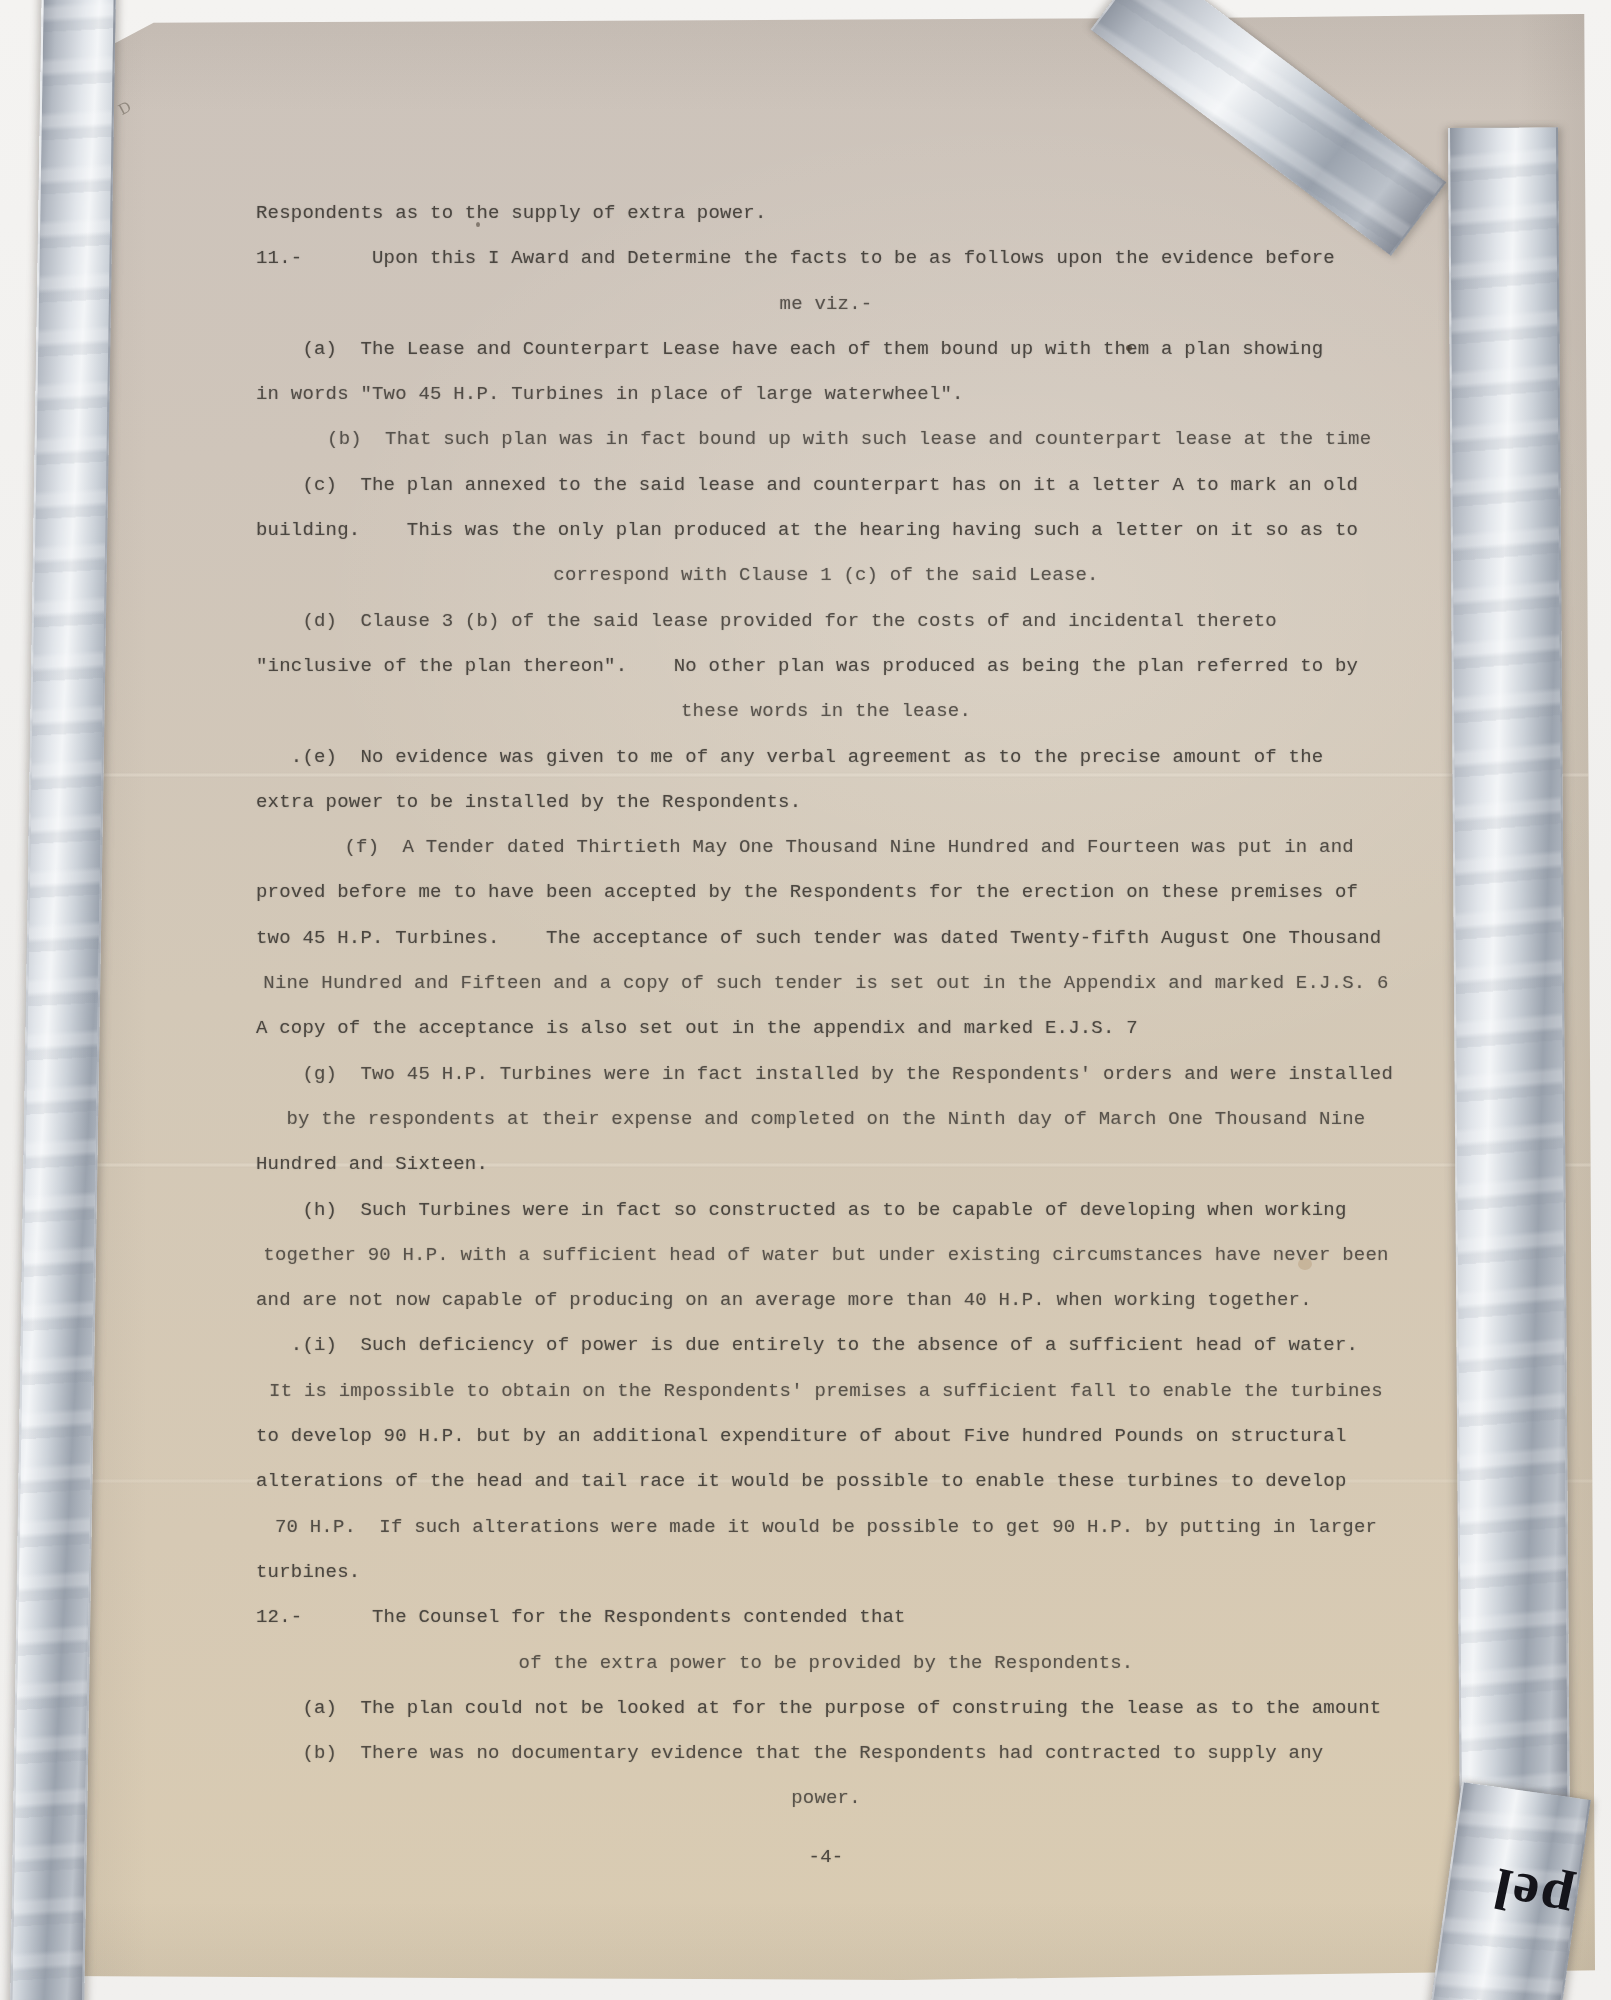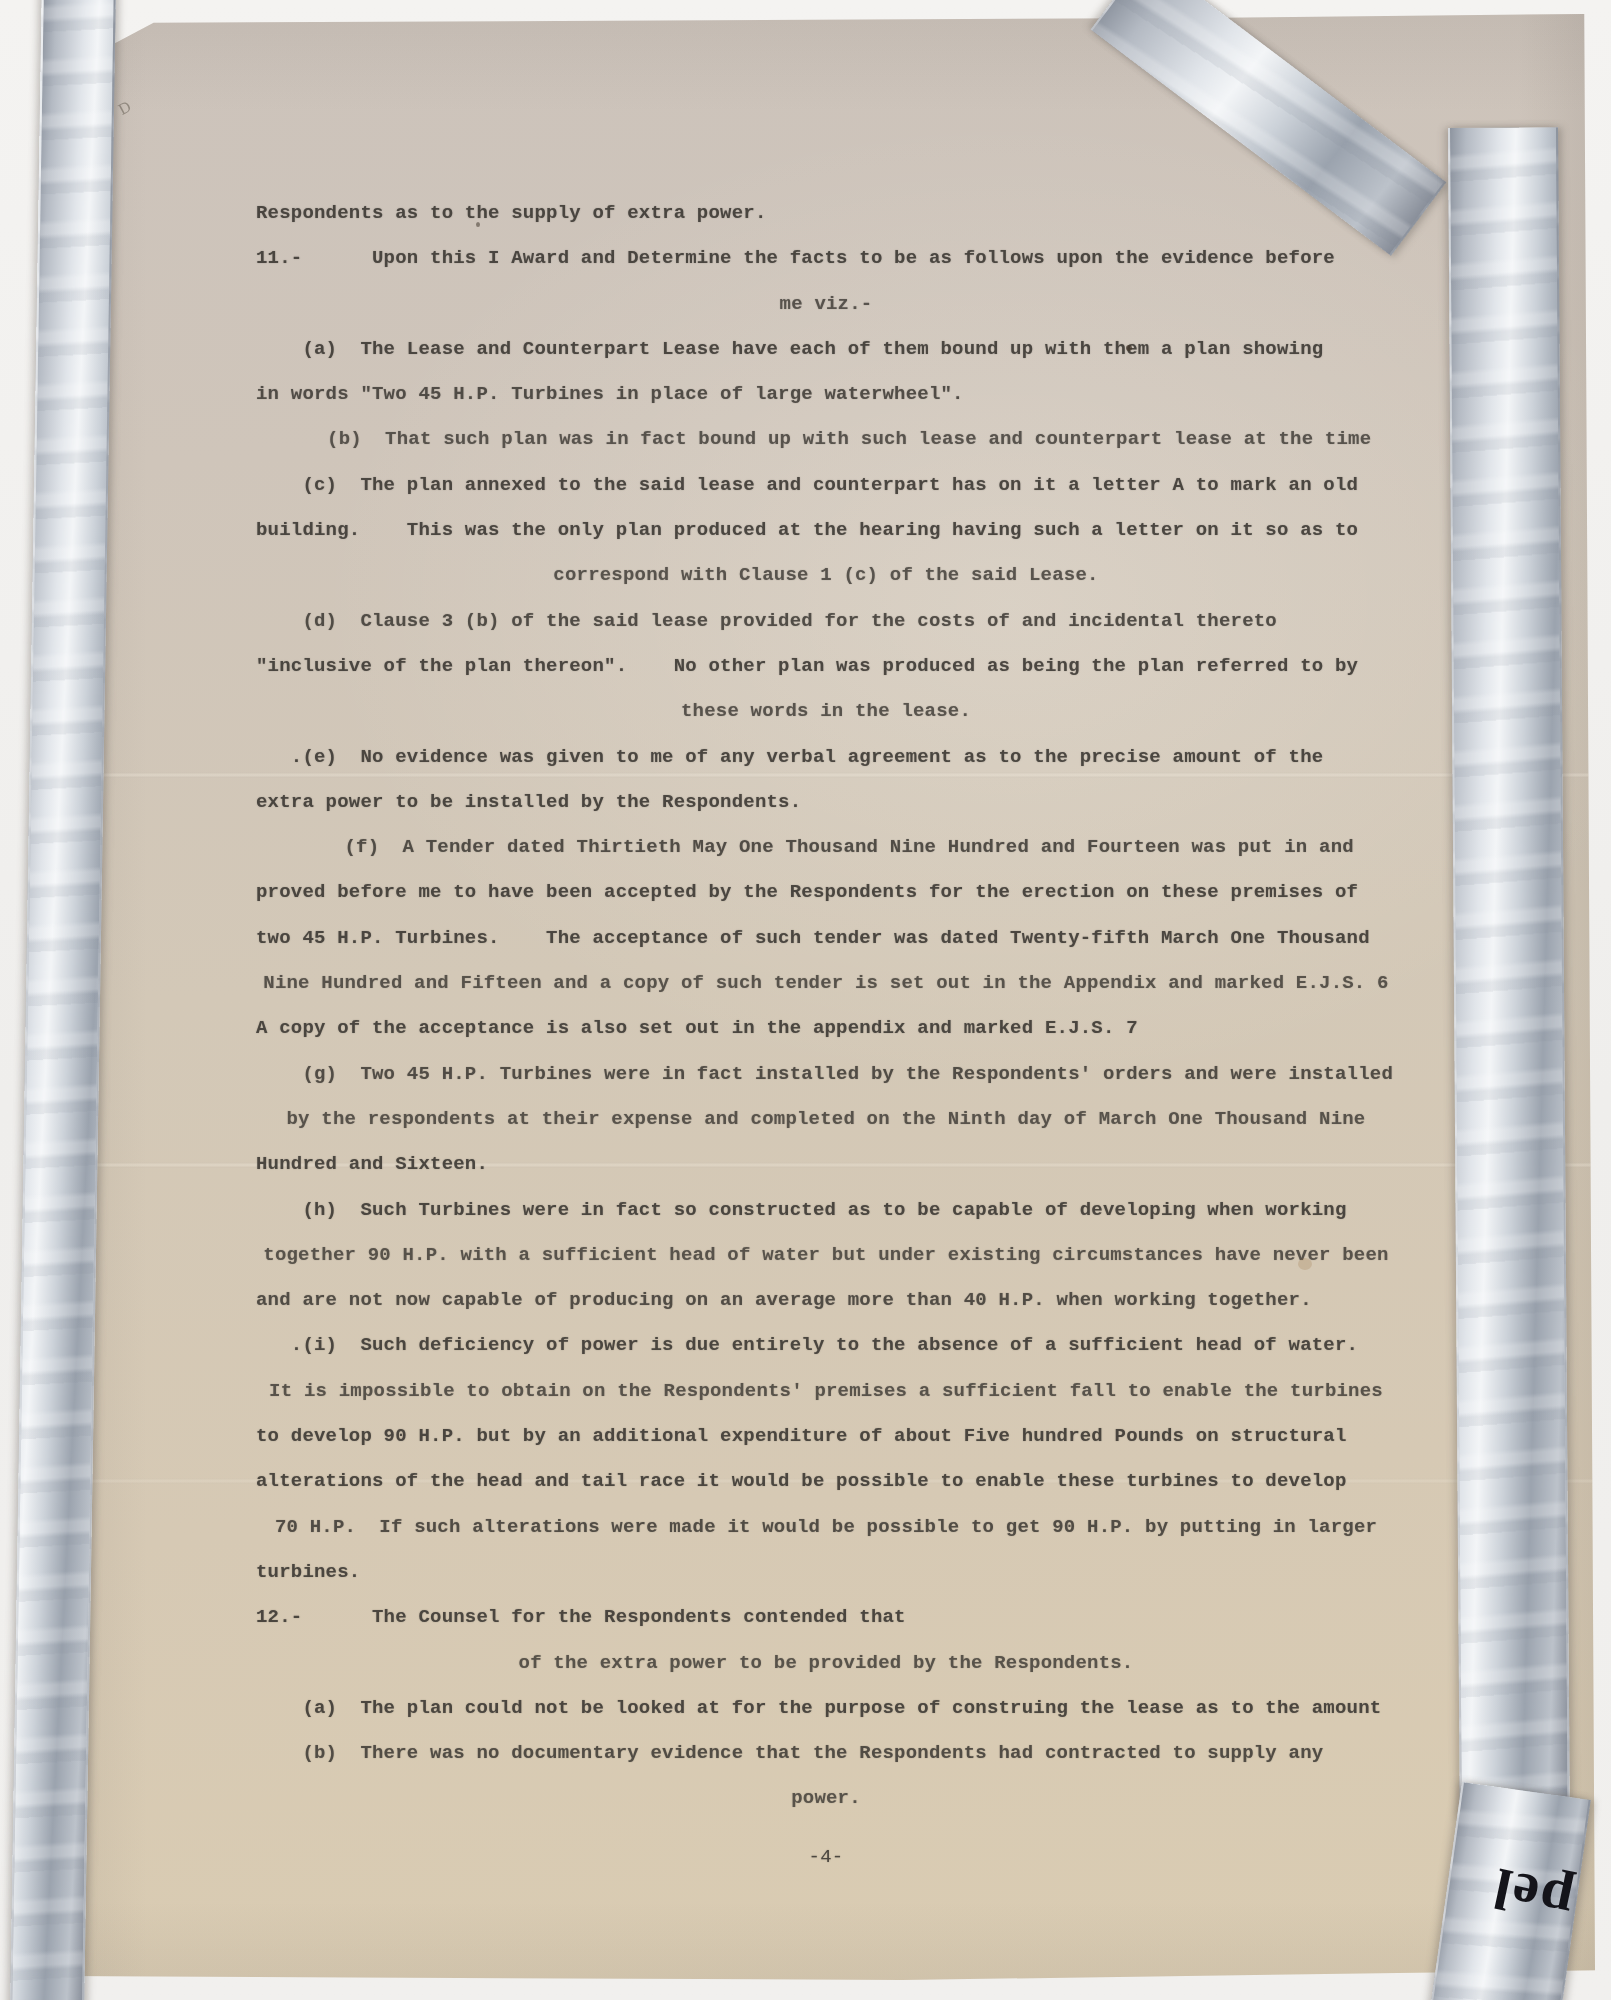--- a/index.html
+++ b/index.html
@@ -23,21 +23,21 @@
   .crease{position:absolute;left:0;width:100%;height:6px;z-index:1;
           background:linear-gradient(180deg, rgba(90,82,74,0.05), rgba(248,242,230,0.45) 50%, rgba(90,82,74,0.06));
           opacity:.7;}
 
   
   .typeblock{position:absolute;left:256px;top:191px;z-index:2;
              font-family:"Liberation Mono","DejaVu Sans Mono",monospace;
              font-size:19px;line-height:45.3px;letter-spacing:0.2px;
              color:rgba(56,52,48,0.82);
              text-shadow:0 0 1.3px rgba(56,52,48,0.40);}
-  .tline{white-space:pre;font-weight:bold;}
+  .tline{white-space:pre;}
   .tline:nth-child(3n){opacity:.90;text-align:center;}
   .tline:nth-child(5n){opacity:.95;}
   .pagenum{width:1140px;text-align:center;margin-top:13px;white-space:pre;}
 
   
   .speck{position:absolute;border-radius:50%;z-index:2;}
   .speck.s1{left:1126px;top:345px;width:6px;height:6px;background:rgba(70,58,45,0.75);}
   .speck.s2{left:476px;top:222px;width:4px;height:5px;background:rgba(70,60,50,0.55);}
   .speck.s3{left:1298px;top:1258px;width:14px;height:12px;background:rgba(150,110,60,0.22);}
   .pencil-mark{position:absolute;left:119px;top:99px;z-index:2;
@@ -88,21 +88,21 @@
     <div class="tline">    (c)  The plan annexed to the said lease and counterpart has on it a letter A to mark an old</div>
     <div class="tline">building.    This was the only plan produced at the hearing having such a letter on it so as to</div>
     <div class="tline">correspond with Clause 1 (c) of the said Lease.</div>
     <div class="tline">    (d)  Clause 3 (b) of the said lease provided for the costs of and incidental thereto</div>
     <div class="tline">"inclusive of the plan thereon".    No other plan was produced as being the plan referred to by</div>
     <div class="tline">these words in the lease.</div>
     <div class="tline">   .(e)  No evidence was given to me of any verbal agreement as to the precise amount of the</div>
     <div class="tline">extra power to be installed by the Respondents.</div>
     <div class="tline">    (f)  A Tender dated Thirtieth May One Thousand Nine Hundred and Fourteen was put in and</div>
     <div class="tline">proved before me to have been accepted by the Respondents for the erection on these premises of</div>
-    <div class="tline">two 45 H.P. Turbines.    The acceptance of such tender was dated Twenty-fifth March One Thousand</div>
+    <div class="tline">two 45 H.P. Turbines.    The acceptance of such tender was dated Twenty-fifth August One Thousand</div>
     <div class="tline">Nine Hundred and Fifteen and a copy of such tender is set out in the Appendix and marked E.J.S. 6</div>
     <div class="tline">A copy of the acceptance is also set out in the appendix and marked E.J.S. 7</div>
     <div class="tline">    (g)  Two 45 H.P. Turbines were in fact installed by the Respondents' orders and were installed</div>
     <div class="tline">by the respondents at their expense and completed on the Ninth day of March One Thousand Nine</div>
     <div class="tline">Hundred and Sixteen.</div>
     <div class="tline">    (h)  Such Turbines were in fact so constructed as to be capable of developing when working</div>
     <div class="tline">together 90 H.P. with a sufficient head of water but under existing circumstances have never been</div>
     <div class="tline">and are not now capable of producing on an average more than 40 H.P. when working together.</div>
     <div class="tline">   .(i)  Such deficiency of power is due entirely to the absence of a sufficient head of water.</div>
     <div class="tline">It is impossible to obtain on the Respondents' premises a sufficient fall to enable the turbines</div>

